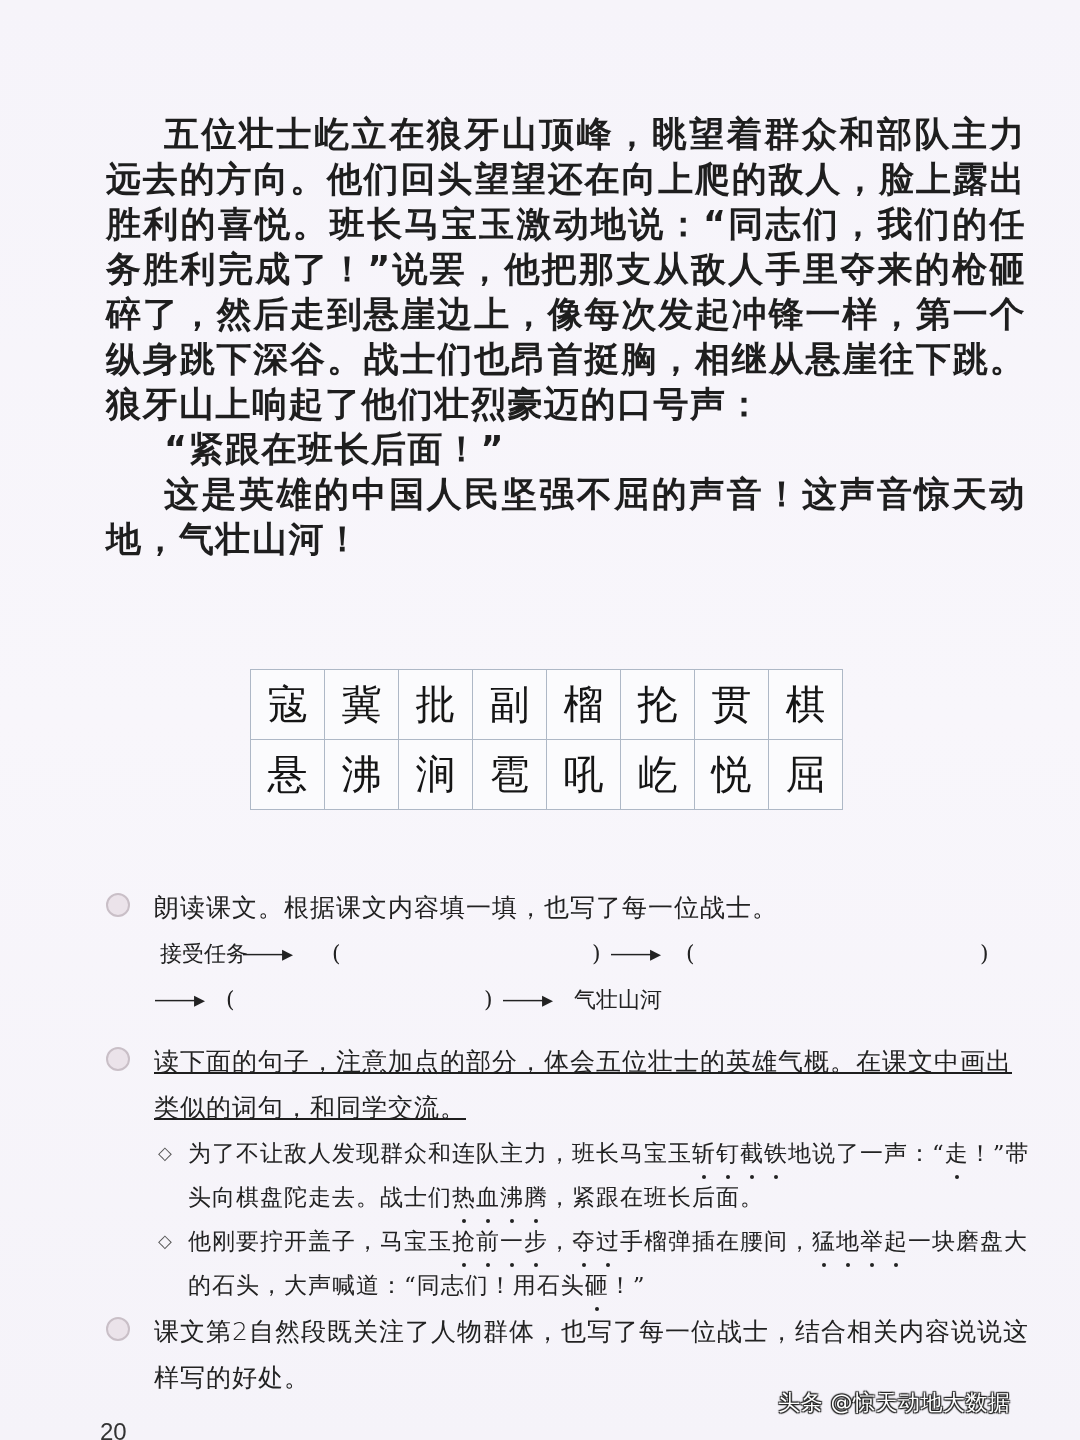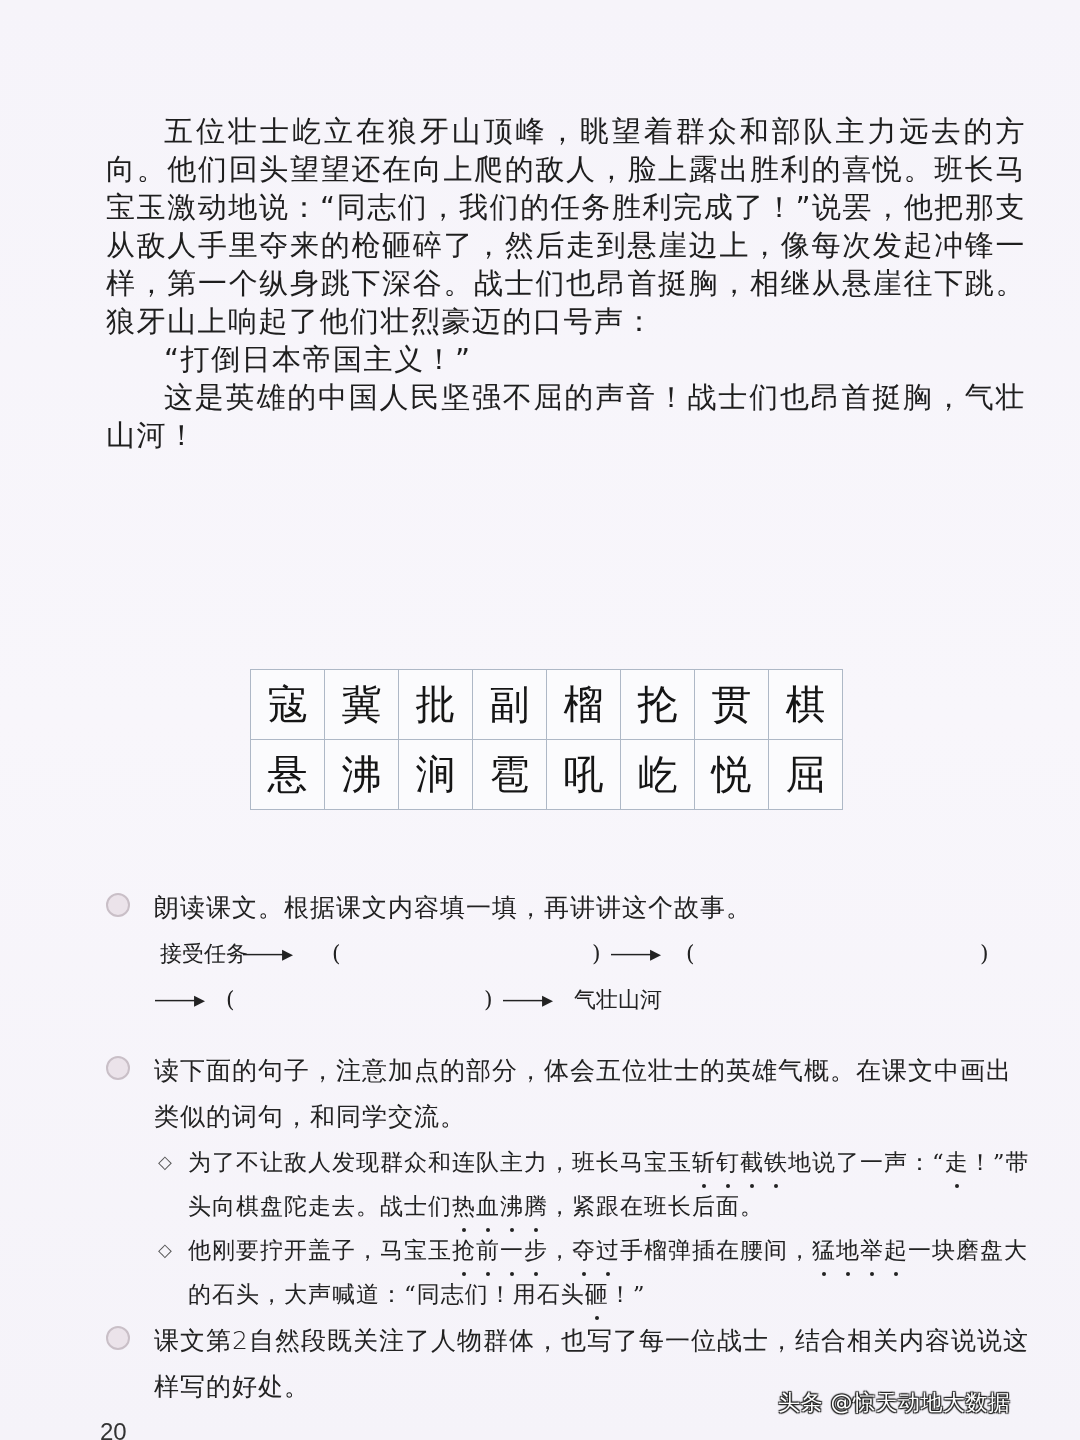--- a/index.html
+++ b/index.html
@@ -11,24 +11,24 @@
       position: relative;
       font-family: "DejaVu Serif", "Liberation Serif", serif;
       color: #1e1e1e;
     }
     .page {
       position: absolute; left: 0; top: 0; width: 1080px; height: 1440px;
       background: linear-gradient(180deg, #f6f4fa 0%, #f8f6fb 50%, #f5f3f9 100%);
     }
     .story { position: absolute; left: 106px; top: 112px; width: 920px; }
     .story p {
-      font-size: 29px; line-height: 38px; letter-spacing: 1.5px;
+      font-size: 35px; line-height: 45px; letter-spacing: 1.5px;
       text-align: justify; text-align-last: left;
       font-family: "DejaVu Sans", "Liberation Sans", sans-serif;
-      font-weight: 400;
+      font-weight: 700;
     }
     .indent { text-indent: 58px; }
 
     .char-table {
       position: absolute; left: 250px; top: 669px;
       border-collapse: collapse;
       background: #fbfbfd;
     }
     .char-table td {
       width: 74px; height: 70px;
@@ -89,22 +89,22 @@
       letter-spacing: 0.5px;
     }
   </style>
 </head>
 <body>
 
 <div class="page">
 
   <div class="story">
     <p class="indent">五位壮士屹立在狼牙山顶峰，眺望着群众和部队主力远去的方向。他们回头望望还在向上爬的敌人，脸上露出胜利的喜悦。班长马宝玉激动地说：“同志们，我们的任务胜利完成了！”说罢，他把那支从敌人手里夺来的枪砸碎了，然后走到悬崖边上，像每次发起冲锋一样，第一个纵身跳下深谷。战士们也昂首挺胸，相继从悬崖往下跳。狼牙山上响起了他们壮烈豪迈的口号声：</p>
-    <p class="indent">“打倒日本帝国主义！”</p>
-    <p class="indent">这是英雄的中国人民坚强不屈的声音！战士们也昂首挺胸，气壮山河！</p>
+    <p class="indent">“紧跟在班长后面！”</p>
+    <p class="indent">这是英雄的中国人民坚强不屈的声音！这声音惊天动地，气壮山河！</p>
   </div>
 
   <table class="char-table">
     <tbody>
         <tr>
       <td>寇</td>
       <td>冀</td>
       <td>批</td>
       <td>副</td>
       <td>榴</td>
@@ -122,40 +122,40 @@
       <td>悦</td>
       <td>屈</td>
     </tr>
   </tbody>
     </table>
 
   <div class="exercises">
 
     <div class="ex-item">
       <span class="ex-bullet"></span>
-      <div class="ex-text">朗读课文。根据课文内容填一填，再讲讲这个故事。</div>
+      <div class="ex-text">朗读课文。根据课文内容填一填，也写了每一位战士。</div>
     </div>
     <div class="flow" style="margin-left:48px;">
       <span style="left:0px;margin-left:6px;">接受任务</span>
       <span class="arrow" style="left:88px;">——▸</span>
       <span style="left:178px;">(</span>
       <span style="left:438px;">)</span>
       <span class="arrow" style="left:456px;">——▸</span>
       <span style="left:532px;">(</span>
       <span style="left:826px;">)</span>
     </div>
     <div class="flow" style="margin-left:48px;">
       <span class="arrow" style="left:0px;">——▸</span>
       <span style="left:72px;">(</span>
       <span style="left:330px;">)</span>
       <span class="arrow" style="left:348px;">——▸</span>
       <span style="left:420px;">气壮山河</span>
     </div>
 
-    <div class="ex-item" style="margin-top:25px;">
+    <div class="ex-item" style="margin-top:16px;text-decoration:underline;">
       <span class="ex-bullet"></span>
       <div class="ex-text">读下面的句子，注意加点的部分，体会五位壮士的英雄气概。在课文中画出类似的词句，和同学交流。</div>
     </div>
     <div style="margin-left:48px;">
       <div class="example">
         <span class="diamond">◇</span>
         <span>为了不让敌人发现群众和连队主力，班长马宝玉</span><span class="dots"><span class="dot">斩</span><span class="dot">钉</span><span class="dot">截</span><span class="dot">铁</span></span><span>地说了一声：“</span><span class="dots"><span class="dot">走</span></span><span>！”带头向棋盘陀走去。战士们</span><span class="dots"><span class="dot">热</span><span class="dot">血</span><span class="dot">沸</span><span class="dot">腾</span></span><span>，紧跟在班长后面。</span>
       </div>
       <div class="example">
         <span class="diamond">◇</span>

